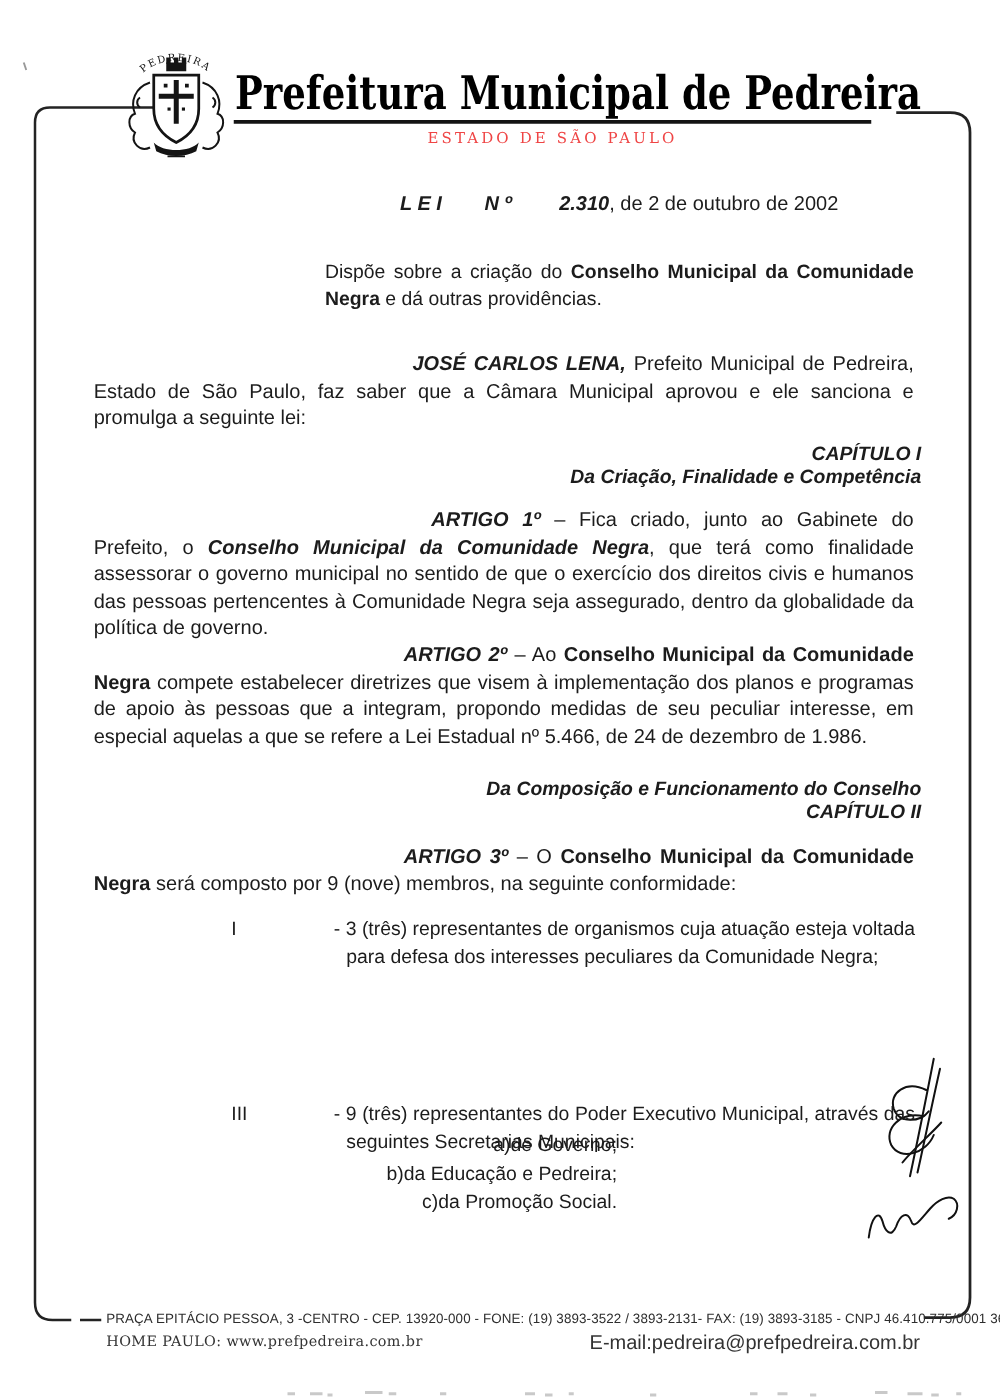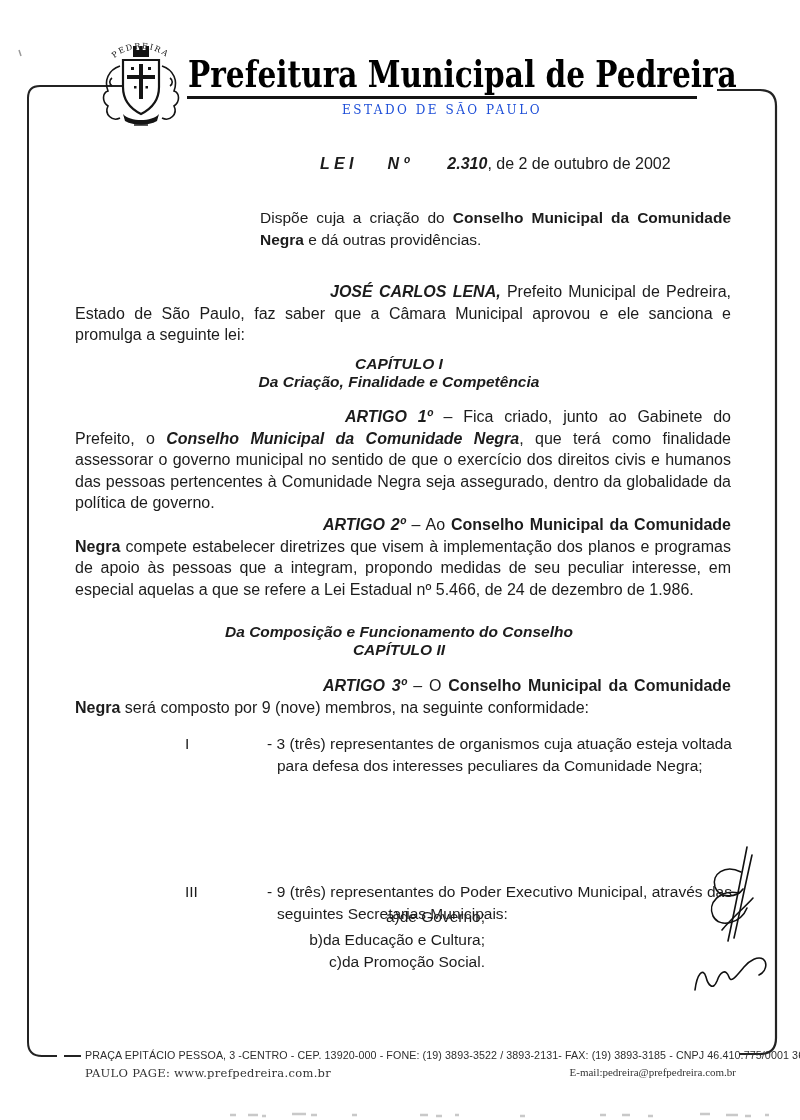--- a/index.html
+++ b/index.html
@@ -10,51 +10,51 @@
   .decor{position:absolute;left:0;top:0;width:800px;height:1120px;pointer-events:none;}
   .crest{position:absolute;left:96px;top:34px;width:90px;height:94px;}
   .title{
     position:absolute;left:188px;top:52px;margin:0;
     font-family:"DejaVu Serif",serif;font-weight:700;font-size:37px;color:#000;
     transform:scaleX(0.80);transform-origin:left top;white-space:nowrap;letter-spacing:0px;
   }
   .title-rule{position:absolute;left:187px;top:96px;width:510px;height:3px;background:#141414;}
   .subtitle{
     position:absolute;left:187px;top:103px;width:510px;text-align:center;
-    font-family:"DejaVu Serif",serif;font-size:12px;letter-spacing:2.5px;color:#1d4ed8;
+    font-family:"DejaVu Serif",serif;font-size:12px;letter-spacing:2.5px;color:#ef4444;
   }
   .lei-line{position:absolute;left:320px;top:155px;font-size:16px;white-space:nowrap;}
   .lei-l{margin-right:34px;}
   .lei-n{margin-right:38px;}
   .b{font-weight:bold;}
   .bi{font-weight:bold;font-style:italic;}
   .just{text-align:justify;}
   .ementa{position:absolute;left:260px;top:207px;width:471px;margin:0;font-size:15.5px;line-height:21.5px;}
   .body{position:absolute;left:75px;width:656px;margin:0;font-size:16px;line-height:21.5px;}
   .p-preamble{top:281px;text-indent:255px;}
-  .chapter{position:absolute;left:71px;width:656px;text-align:center;font-size:15.5px;line-height:18px;}
+  .chapter{position:absolute;left:81px;width:656px;text-align:right;font-size:15.5px;line-height:18px;}
   .ch1{top:355px;}
   .ch2{top:623px;}
   .p-art1{top:406px;text-indent:270px;}
   .p-art2{top:514px;text-indent:248px;}
   .p-art3{top:675px;text-indent:248px;}
   .roman-item{position:absolute;left:185px;display:flex;font-size:15.5px;line-height:21.5px;}
   .item-1{top:733px;}
   .item-2{top:802px;}
   .item-3{top:881px;}
   .rnum{width:82px;flex:none;}
   .rtext{width:455px;text-align:justify;padding-left:10px;text-indent:-10px;}
   .subitems{position:absolute;left:299px;top:906px;font-size:15.5px;line-height:22.5px;text-align:right;}
   .slabel{display:inline-block;width:24px;}
   .footer-line1{
     position:absolute;left:85px;top:1049px;font-size:10.8px;color:#2d2d2d;
     white-space:nowrap;letter-spacing:0.1px;transform:scaleX(0.99);transform-origin:left top;
   }
   .footer-home{position:absolute;left:85px;top:1066px;font-size:11.5px;font-family:"DejaVu Serif",serif;color:#333;letter-spacing:0.3px;}
-  .footer-email{position:absolute;right:64px;top:1066px;font-size:11px;font-family:Liberation Serif, serif;color:#333;}
+  .footer-email{position:absolute;right:64px;top:1066px;font-size:16px;font-family:Liberation Sans, sans-serif;color:#333;}
 </style>
 </head>
 <body>
 
 <div class="page">
 
   <svg class="decor" viewBox="0 0 800 1120">
 
     <path d="M 152 86 L 40 86 Q 28 86 28 98 L 28 1042 Q 28 1056 42 1056 L 57 1056 M 64 1056 L 81 1056" fill="none" stroke="#232323" stroke-width="2"></path>
 
@@ -110,21 +110,21 @@
   </svg>
 
   <h1 class="title">Prefeitura Municipal de Pedreira</h1>
   <div class="title-rule"></div>
   <div class="subtitle">ESTADO DE SÃO PAULO</div>
 
   <div class="lei-line">
     <span class="bi lei-l">L E I</span><span class="bi lei-n">N º</span><span class="bi">2.310</span><span>, de 2 de outubro de 2002</span>
   </div>
 
-  <p class="ementa just"><span>Dispõe cuja a criação do </span><span class="b">Conselho Municipal da Comunidade Negra</span><span> e dá outras providências.</span></p>
+  <p class="ementa just"><span>Dispõe sobre a criação do </span><span class="b">Conselho Municipal da Comunidade Negra</span><span> e dá outras providências.</span></p>
 
   <p class="body p-preamble just"><span class="bi">JOSÉ CARLOS LENA,</span><span> Prefeito Municipal de Pedreira, Estado de São Paulo, faz saber que a Câmara Municipal aprovou e ele sanciona e promulga a seguinte lei:</span></p>
 
   <div class="chapter ch1">
     <div class="bi">CAPÍTULO I</div>
     <div class="bi">Da Criação, Finalidade e Competência</div>
   </div>
 
   <p class="body p-art1 just"><span class="bi">ARTIGO 1º</span><span> – Fica criado, junto ao Gabinete do Prefeito, o </span><span class="bi">Conselho Municipal da Comunidade Negra</span><span>, que terá como finalidade assessorar o governo municipal no sentido de que o exercício dos direitos civis e humanos das pessoas pertencentes à Comunidade Negra seja assegurado, dentro da globalidade da política de governo.</span></p>
 
@@ -144,24 +144,24 @@
   <div class="roman-item item-3">
     <span class="rnum">III</span>
     <span class="rtext">- 9 (três) representantes do Poder Executivo Municipal, através das seguintes Secretarias Municipais:</span>
   </div>
 
   <div class="subitems">
     <div class="subitem">
       <span class="slabel">a)</span><span>de Governo;</span>
     </div>
     <div class="subitem">
-      <span class="slabel">b)</span><span>da Educação e Cultura;</span>
+      <span class="slabel">b)</span><span>da Educação e Pedreira;</span>
     </div>
     <div class="subitem">
       <span class="slabel">c)</span><span>da Promoção Social.</span>
     </div>
   </div>
 
   <div class="footer-line1">PRAÇA EPITÁCIO PESSOA, 3 -CENTRO - CEP. 13920-000 - FONE: (19) 3893-3522 / 3893-2131- FAX: (19) 3893-3185 - CNPJ 46.410.775/0001 36</div>
-  <div class="footer-home">PAULO PAGE: www.prefpedreira.com.br</div>
+  <div class="footer-home">HOME PAULO: www.prefpedreira.com.br</div>
   <div class="footer-email">E-mail:pedreira@prefpedreira.com.br</div>
 
 </div>
 
 </body></html>

